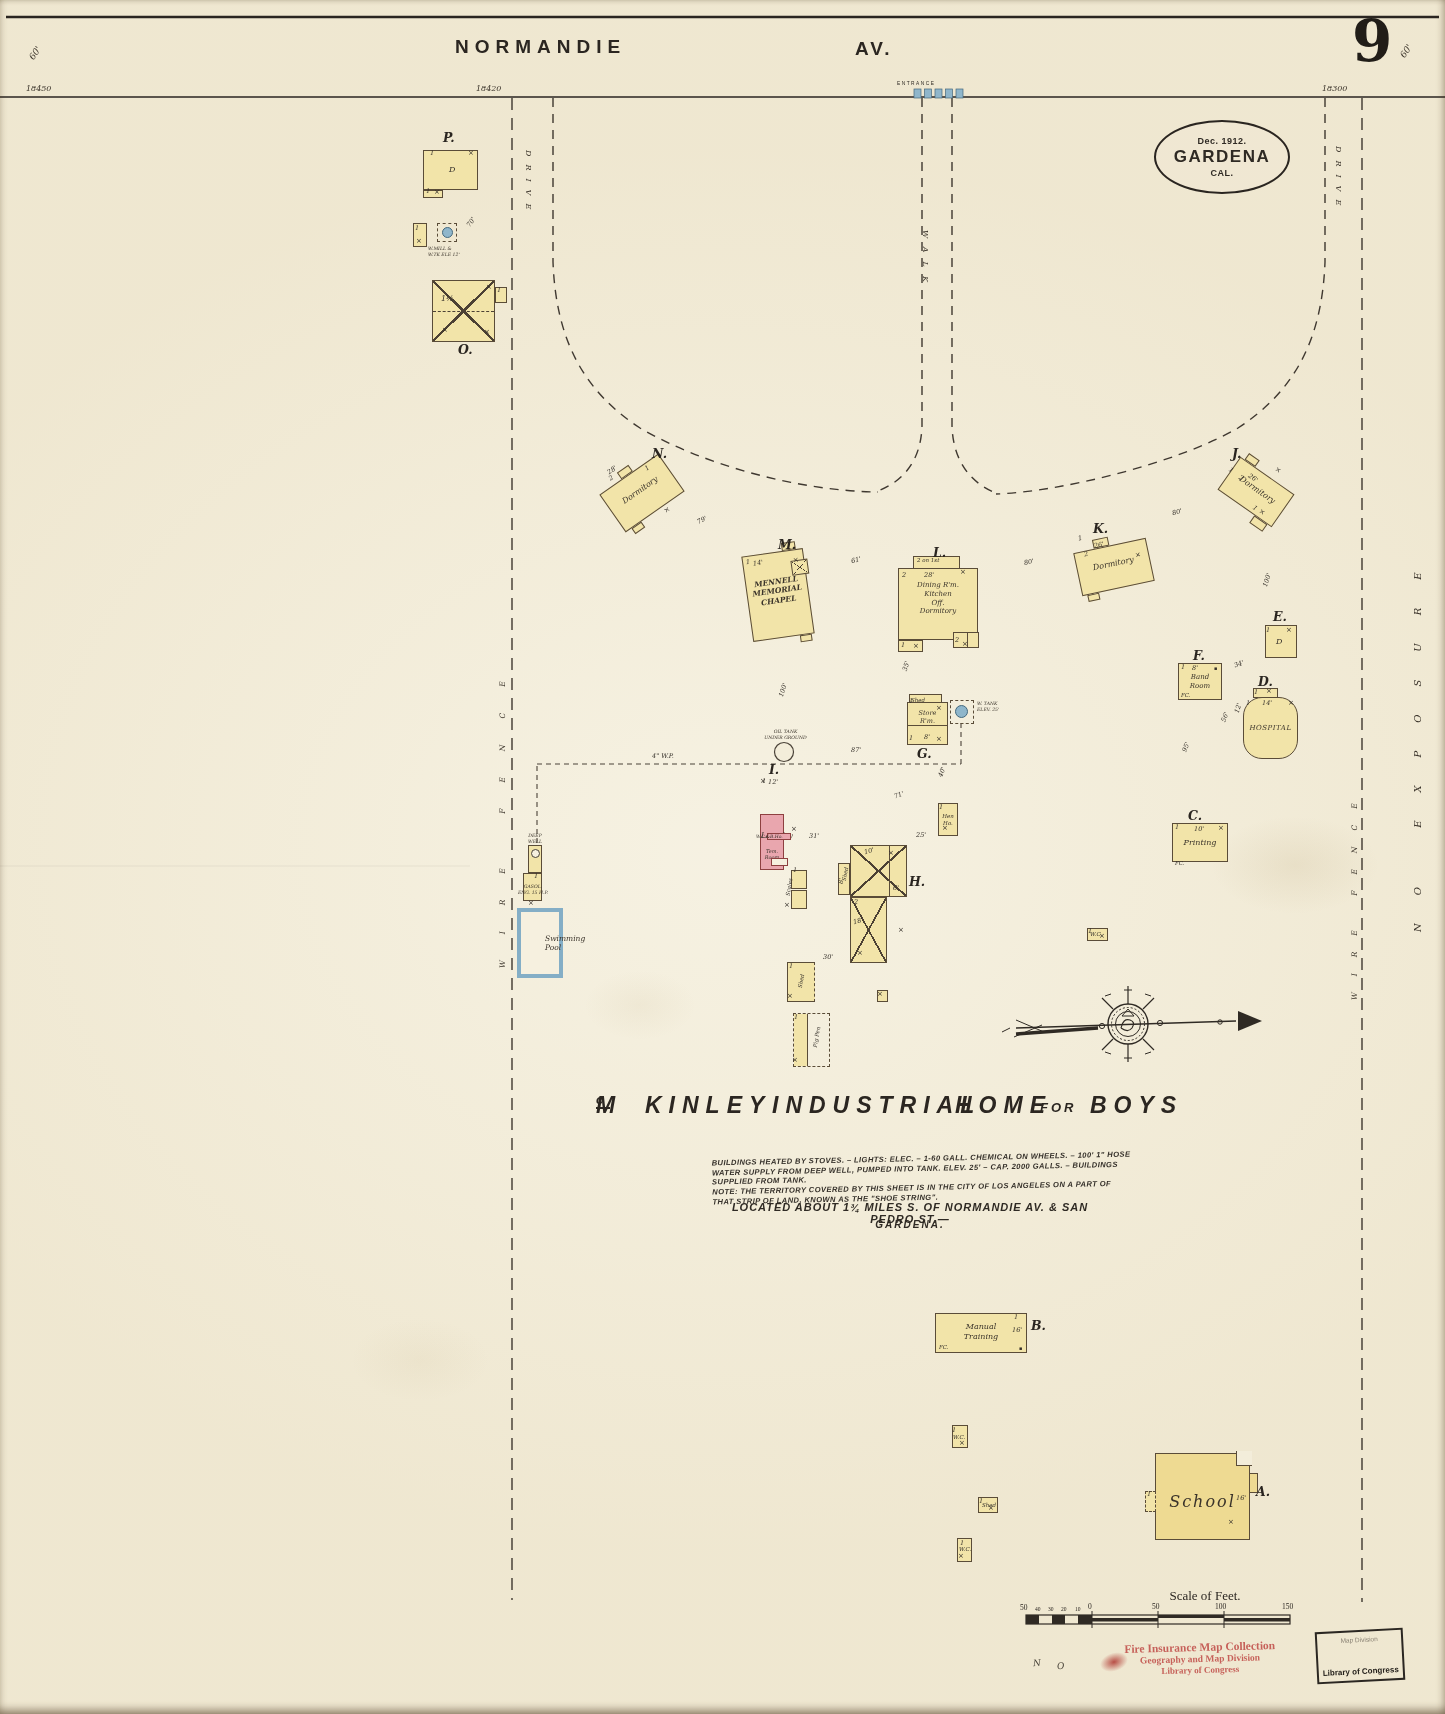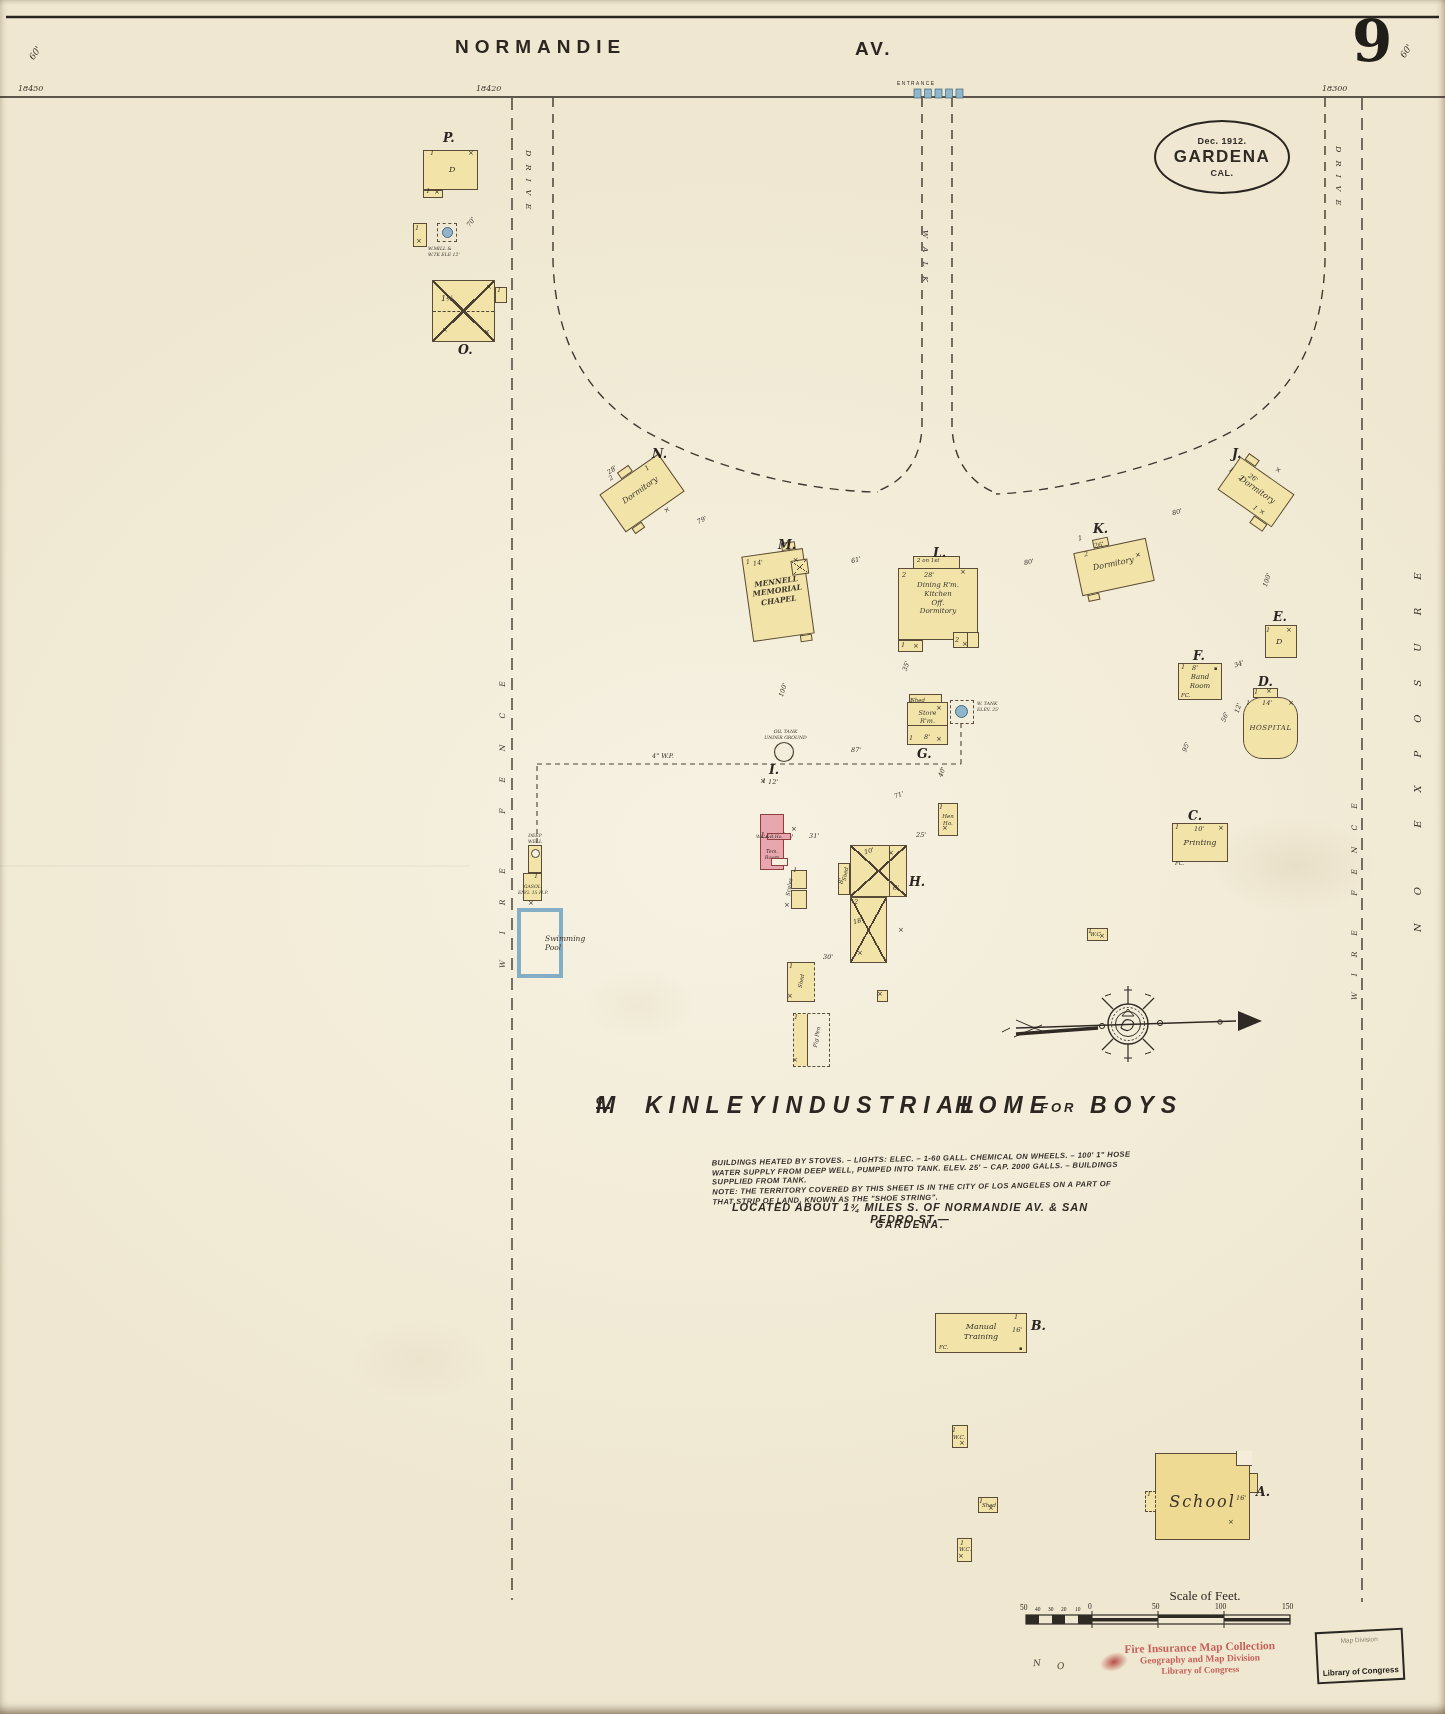--- a/index.html
+++ b/index.html
@@ -320,21 +320,21 @@
   <div class="cap" style="left:977px;top:701px;text-align:left;">W. TANK
 ELEV. 25'</div>
   <div class="cap" style="left:758px;top:729px;width:55px;">OIL TANK
 UNDER GROUND</div>
 
   <div class="hdr street-name" style="left:455px;top:36px;">NORMANDIE</div>
   <div class="hdr street-name" style="left:855px;top:38px;letter-spacing:3px;">AV.</div>
   <div class="hdr platenum" style="left:1352px;top:12px;">9</div>
   <div class="hdr corner60" style="left:28px;top:48px;">60'</div>
   <div class="hdr corner60" style="left:1399px;top:46px;">60'</div>
-  <div class="hdr snum" style="left:18px;top:84px;">18450</div>
+  <div class="hdr snum" style="left:26px;top:84px;">18450</div>
   <div class="hdr snum" style="left:476px;top:84px;">18420</div>
   <div class="hdr snum" style="left:1322px;top:84px;">18300</div>
   <div class="hdr entr" style="left:897px;top:81px;">ENTRANCE</div>
 
   <div class="oval">
     <div class="l1">Dec. 1912.</div>
     <div class="l2">GARDENA</div>
     <div class="l3">CAL.</div>
   </div>
 

